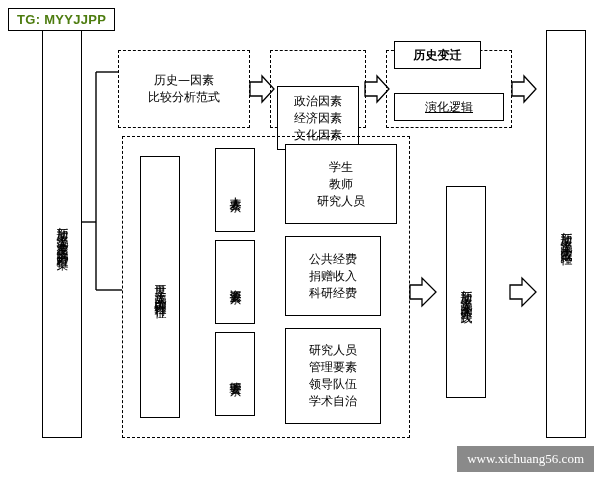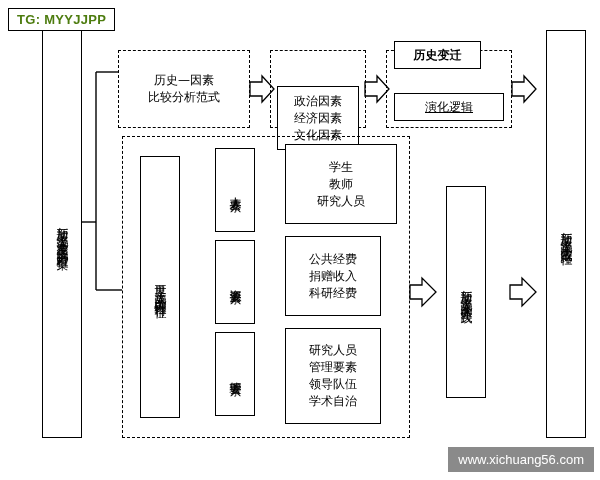--- a/index.html
+++ b/index.html
@@ -18,21 +18,21 @@
     padding:3px 8px; font-size:13px; font-weight:bold;
     color:#4d7c0f; letter-spacing:0.3px;
     font-family:"Liberation Sans", sans-serif;
     z-index:20;
   }
 
   .watermark {
     position:absolute; right:6px; bottom:8px;
     background:#8a8a8a; color:#ffffff;
     font-size:13px; padding:5px 10px;
-    font-family:Liberation Sans, sans-serif;
+    font-family:Liberation Serif, serif;
     z-index:20;
   }
 
   
   .box {
     position:absolute;
     border:1px solid #000;
     background:#ffffff;
     box-sizing:border-box;
     display:flex; align-items:center; justify-content:center;

